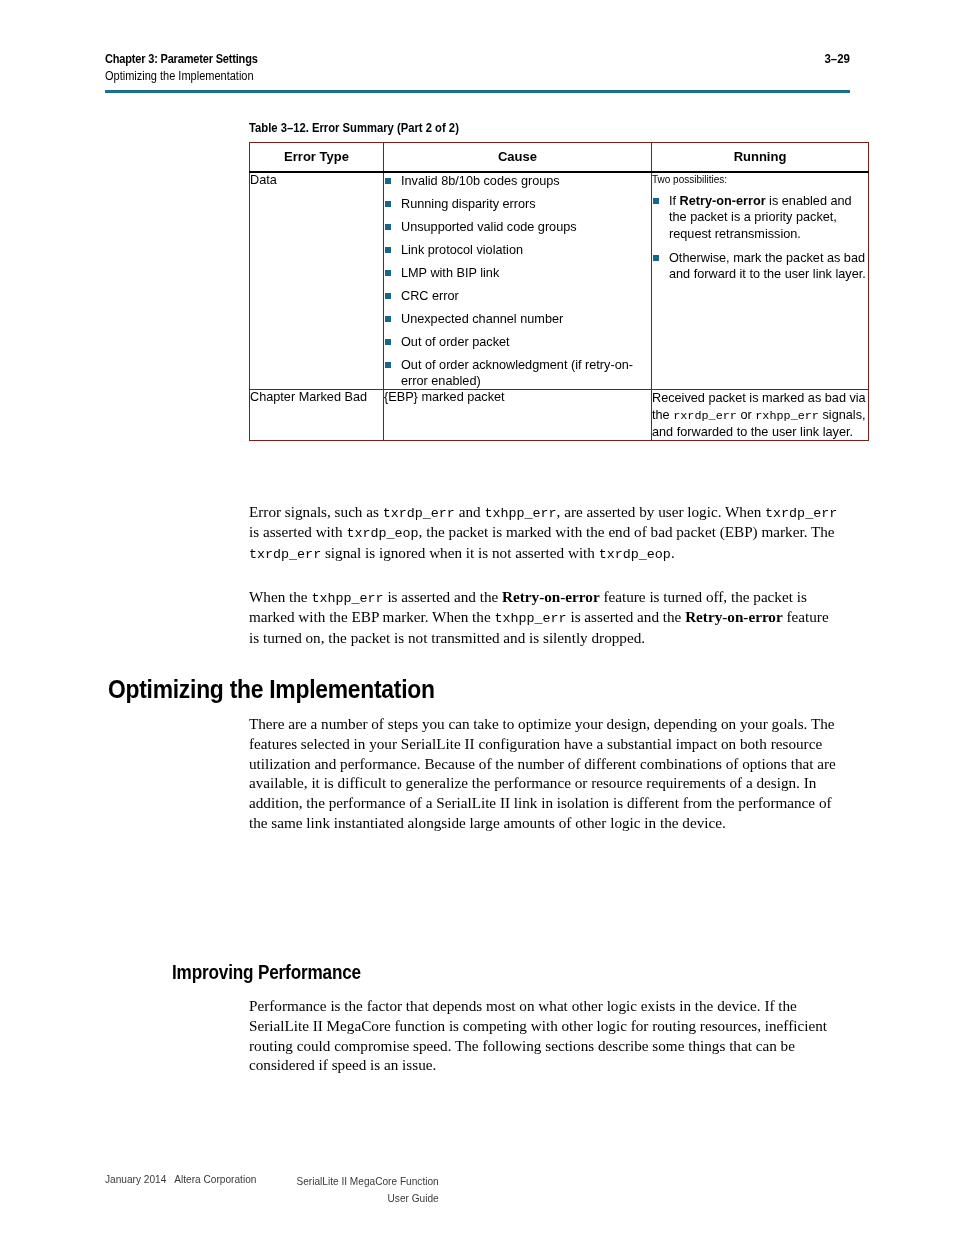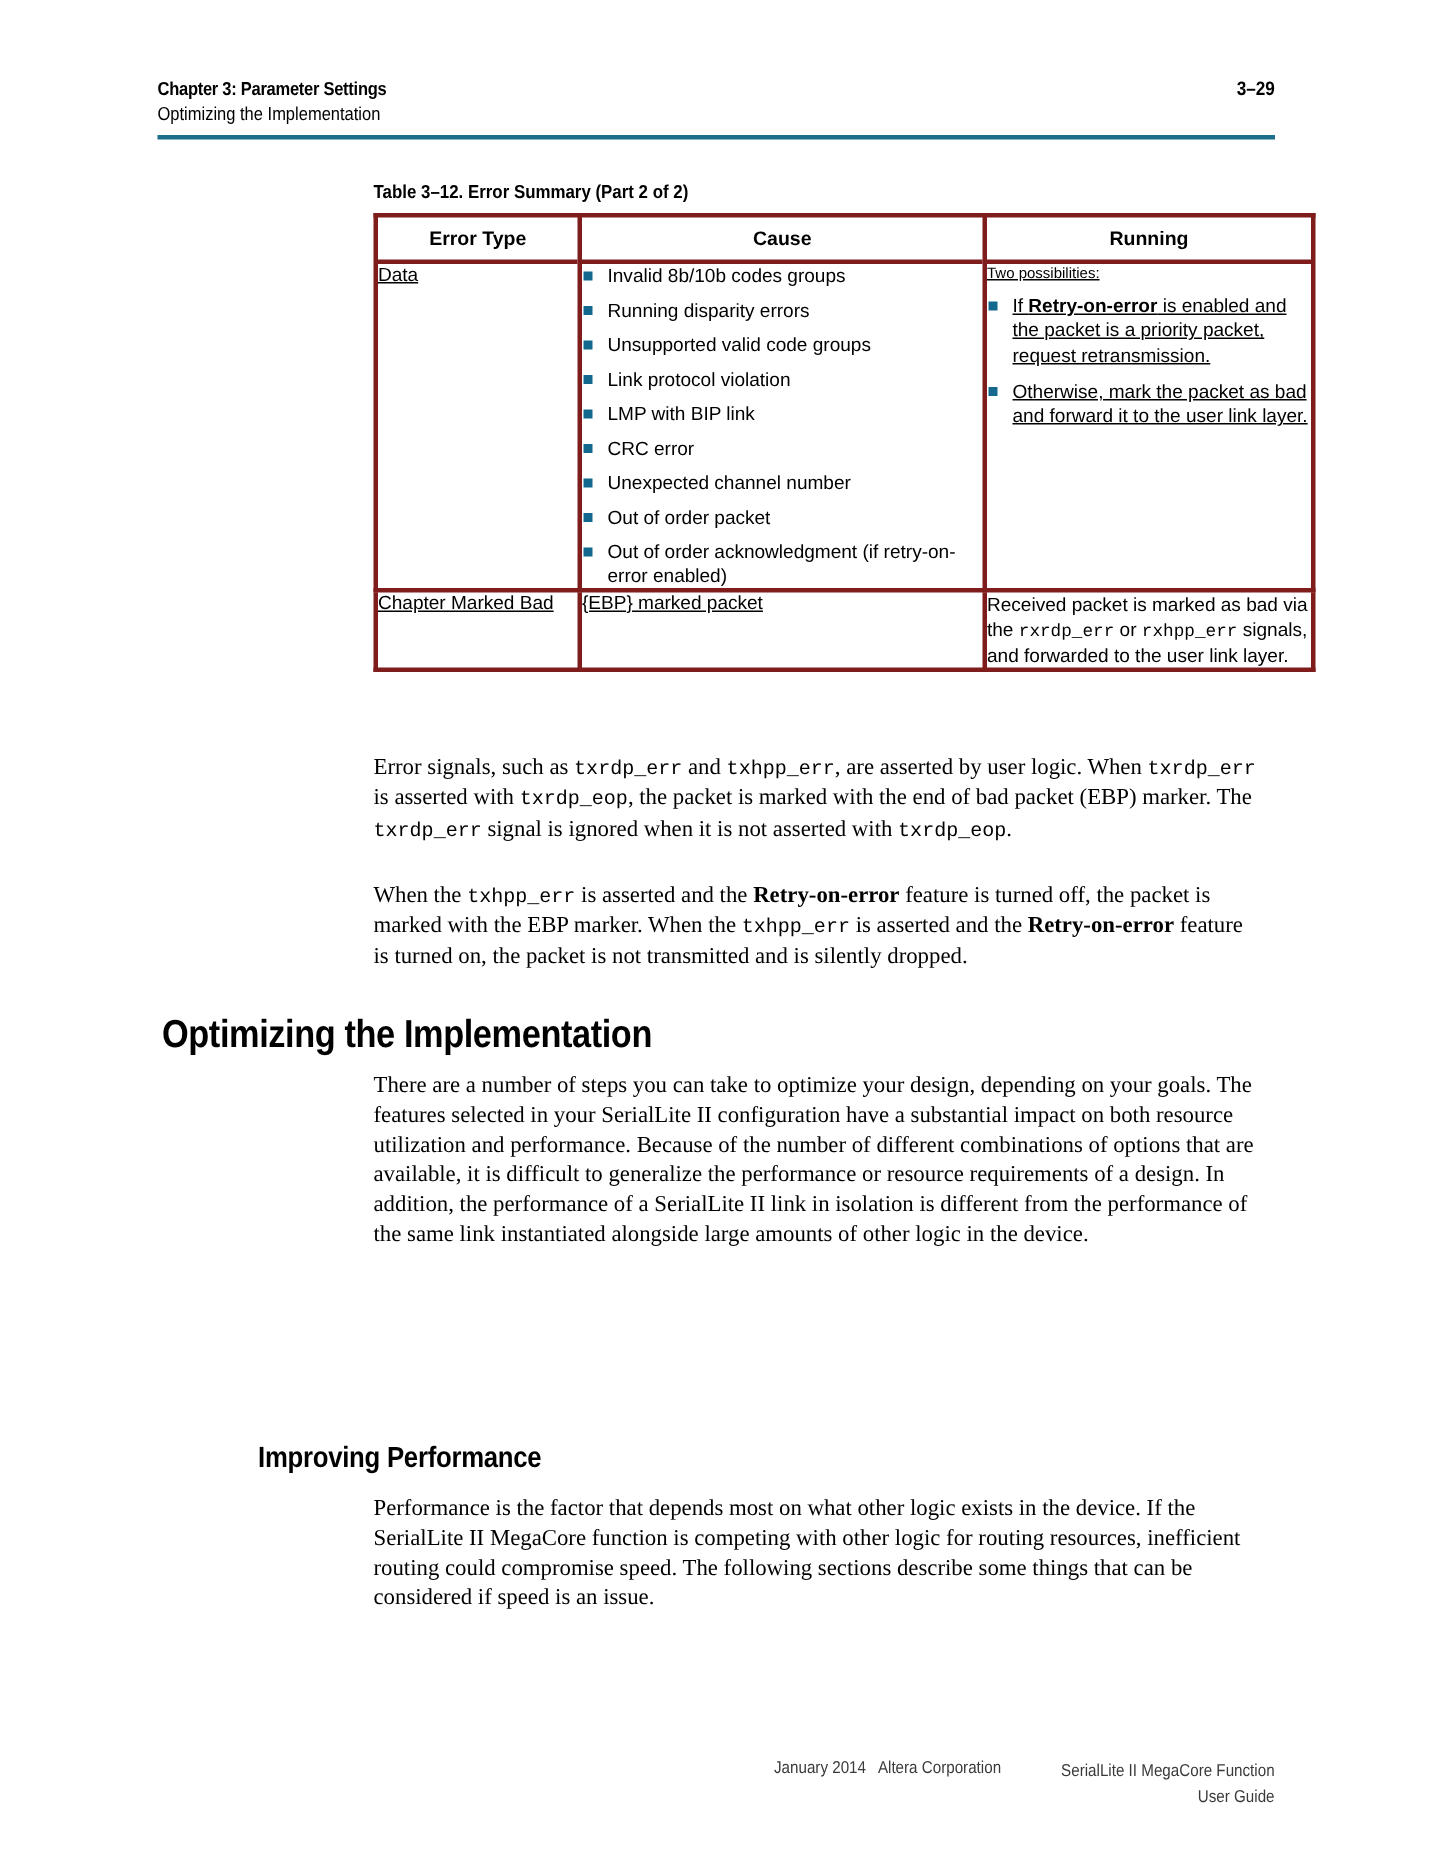--- a/index.html
+++ b/index.html
@@ -87,42 +87,41 @@
   .tbl {
     position: absolute;
     left: 249px;
     top: 129px;
     width: 592px;
     border-collapse: collapse;
     table-layout: fixed;
     font-family: "Liberation Sans Narrow", "Liberation Sans", sans-serif;
   }
   .tbl td, .tbl th {
-    border: 3px solid #7f1d1d;
+    border: 1px solid #7f1d1d;
     vertical-align: top;
     padding: 0;
   }
   .tbl thead th {
     border-bottom: 2.5px solid #000;
     text-align: center;
     font-weight: bold;
     font-size: 13px;
     padding: 6px 4px 7px;
     vertical-align: middle;
   }
   .col-type { width: 125px; }
   .col-cause { width: 259px; }
   .col-action { width: 208px; }
 
   .cell-pad { padding: 9px 10px 10px 11px; }
   .cell-mid {
     vertical-align: middle;
     padding: 9px 10px 10px 11px;
     font-size: 12.7px;
-    text-decoration: underline;
   }
   .cell-txt { font-size: 12.7px; line-height: 1.30; }
 
   ul.bl {
     margin: 0;
     padding: 0;
     list-style: none;
   }
   ul.bl li {
     position: relative;
@@ -194,21 +193,21 @@
   
   .ftr {
     position: absolute;
     left: 105px;
     top: 1160px;
     width: 745px;
     font-family: "Liberation Sans Narrow", "Liberation Sans", sans-serif;
     font-size: 11.5px;
     color: #3a3a3a;
     display: flex;
-    justify-content: flex-end;
+    justify-content: flex-start;
     align-items: flex-start;
   }
   .ftr-left {
     transform: scaleX(0.88);
     transform-origin: left top;
     white-space: nowrap;
   }
   .ftr-left .sp { display: inline-block; width: 9px; }
   .ftr-right {
     text-align: right;

